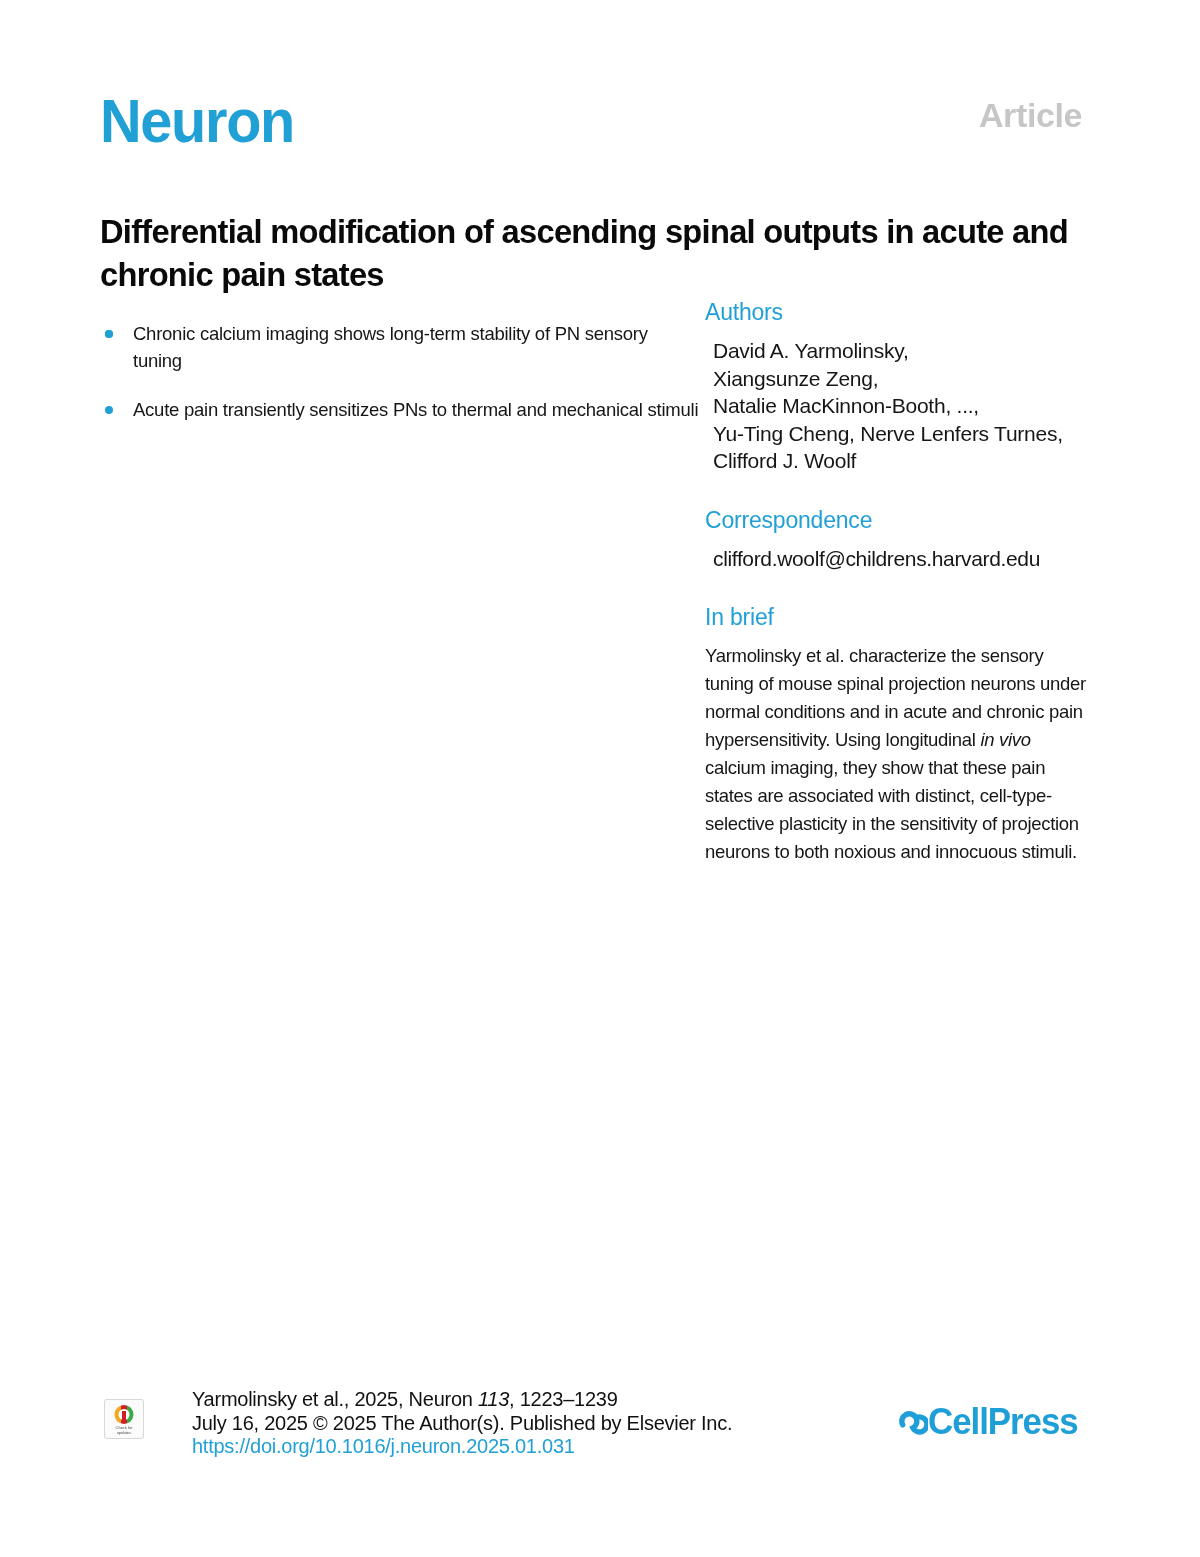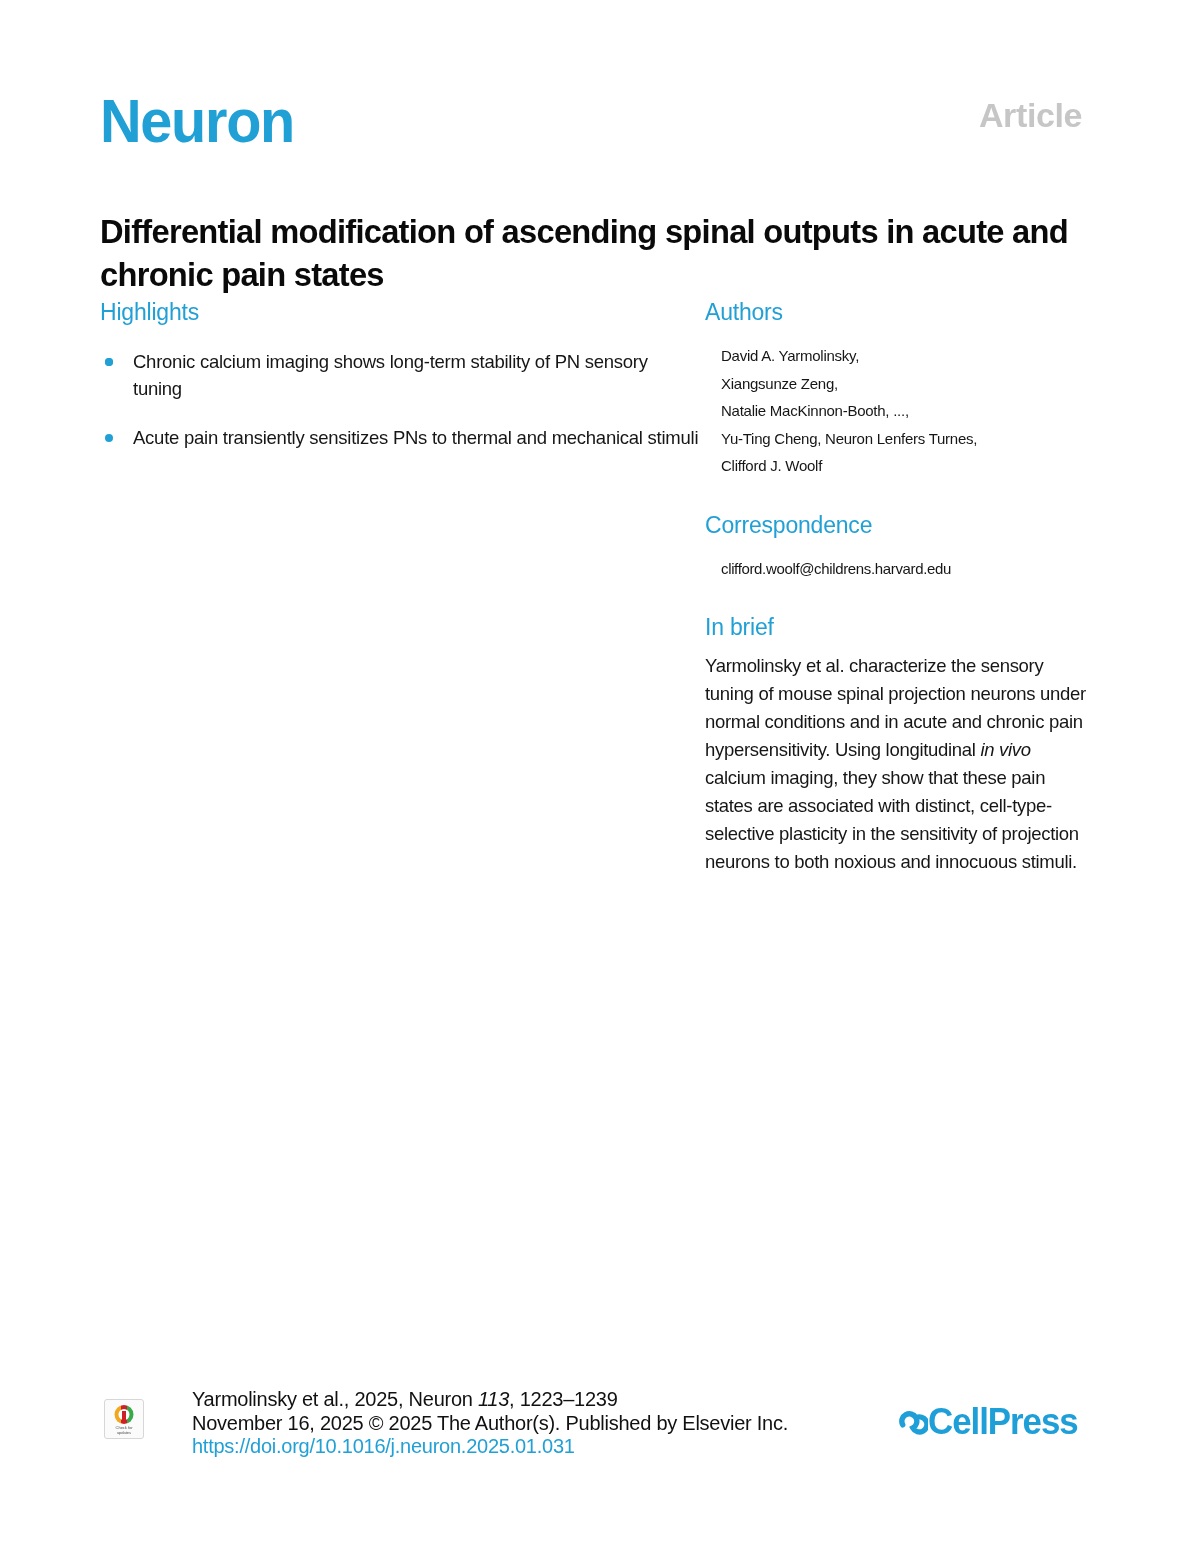--- a/index.html
+++ b/index.html
@@ -115,25 +115,25 @@
     left: 5px;
     top: 10px;
     width: 8px;
     height: 8px;
     border-radius: 50%;
     background: #21a0d6;
   }
 
   
   .body-text {
-    font-size: 15px;
+    font-size: 21px;
     line-height: 27.5px;
     color: #161616;
     letter-spacing: -0.25px;
-    margin: 16px;
+    margin: 8px;
   }
   .authors-line { display: block; }
   .corr-mail { letter-spacing: -0.35px; }
   .inbrief-text {
     font-size: 18.5px;
     line-height: 28px;
     color: #161616;
     letter-spacing: -0.3px;
     margin: 0;
   }
@@ -243,21 +243,20 @@
 <div class="page">
 
   <div class="header">
     <div class="masthead">Neuron</div>
     <div class="article-label">Article</div>
   </div>
 
   <h1 class="title">Differential modification of ascending spinal outputs in acute and chronic pain states</h1>
 
   <div class="col-left">
-    <div class="sec-head">Highlights</div>
     <ul class="hl-list">
       <li class="hl-item">
         <span class="hl-bullet"></span>
       </li>
       <li class="hl-item">
         <span class="hl-bullet"></span>
         <span>Chronic calcium imaging shows long-term stability of PN sensory tuning</span>
       </li>
       <li class="hl-item">
         <span class="hl-bullet"></span>
@@ -265,21 +264,21 @@
       </li>
     </ul>
   </div>
 
   <div class="col-right">
     <div class="sec-head">Authors</div>
     <p class="body-text">
       <span class="authors-line">David A. Yarmolinsky,</span>
       <span class="authors-line">Xiangsunze Zeng,</span>
       <span class="authors-line">Natalie MacKinnon-Booth, ...,</span>
-      <span class="authors-line">Yu-Ting Cheng, Neuron Lenfers Turnes,</span>
+      <span class="authors-line">Yu-Ting Cheng, Nerve Lenfers Turnes,</span>
       <span class="authors-line">Clifford J. Woolf</span>
     </p>
 
     <div class="sec-head spaced">Correspondence</div>
     <p class="body-text corr-mail">clifford.woolf@childrens.harvard.edu</p>
 
     <div class="sec-head spaced">In brief</div>
     <p class="inbrief-text"><span>Yarmolinsky et al. characterize the sensory tuning of mouse spinal projection neurons under normal conditions and in acute and chronic pain hypersensitivity. Using longitudinal </span><em>in vivo</em><span> calcium imaging, they show that these pain states are associated with distinct, cell-type-selective plasticity in the sensitivity of projection neurons to both noxious and innocuous stimuli.</span></p>
   </div>
 
@@ -287,21 +286,21 @@
 
     <div class="crossmark">
       <span class="cm-circle"></span>
       <span class="cm-inner"></span>
       <span class="cm-bar"></span>
       <span class="cm-text"><span>Check for</span><br><span>updates</span></span>
     </div>
 
     <div class="cite">
       <div><span>Yarmolinsky et al., 2025, Neuron </span><em>113</em><span>, 1223–1239</span></div>
-      <div>November 16, 2025 © 2025 The Author(s). Published by Elsevier Inc.</div>
+      <div>July 16, 2025 © 2025 The Author(s). Published by Elsevier Inc.</div>
       <div><a class="doi-link" href="#">https://doi.org/10.1016/j.neuron.2025.01.031</a></div>
     </div>
 
     <div class="cellpress">
       <svg class="cp-mark" width="40" height="30" viewBox="0 0 40 30">
         <g transform="rotate(-28 20 15)">
           <path d="M14 15 a7.5 7.5 0 1 1 7.5 7.5 a7.5 7.5 0 1 0 7.5 -7.5" fill="none" stroke="#1f9fd8" stroke-width="5.4" stroke-linecap="round"></path>
         </g>
       </svg>
       <span class="cp-word">CellPress</span>

